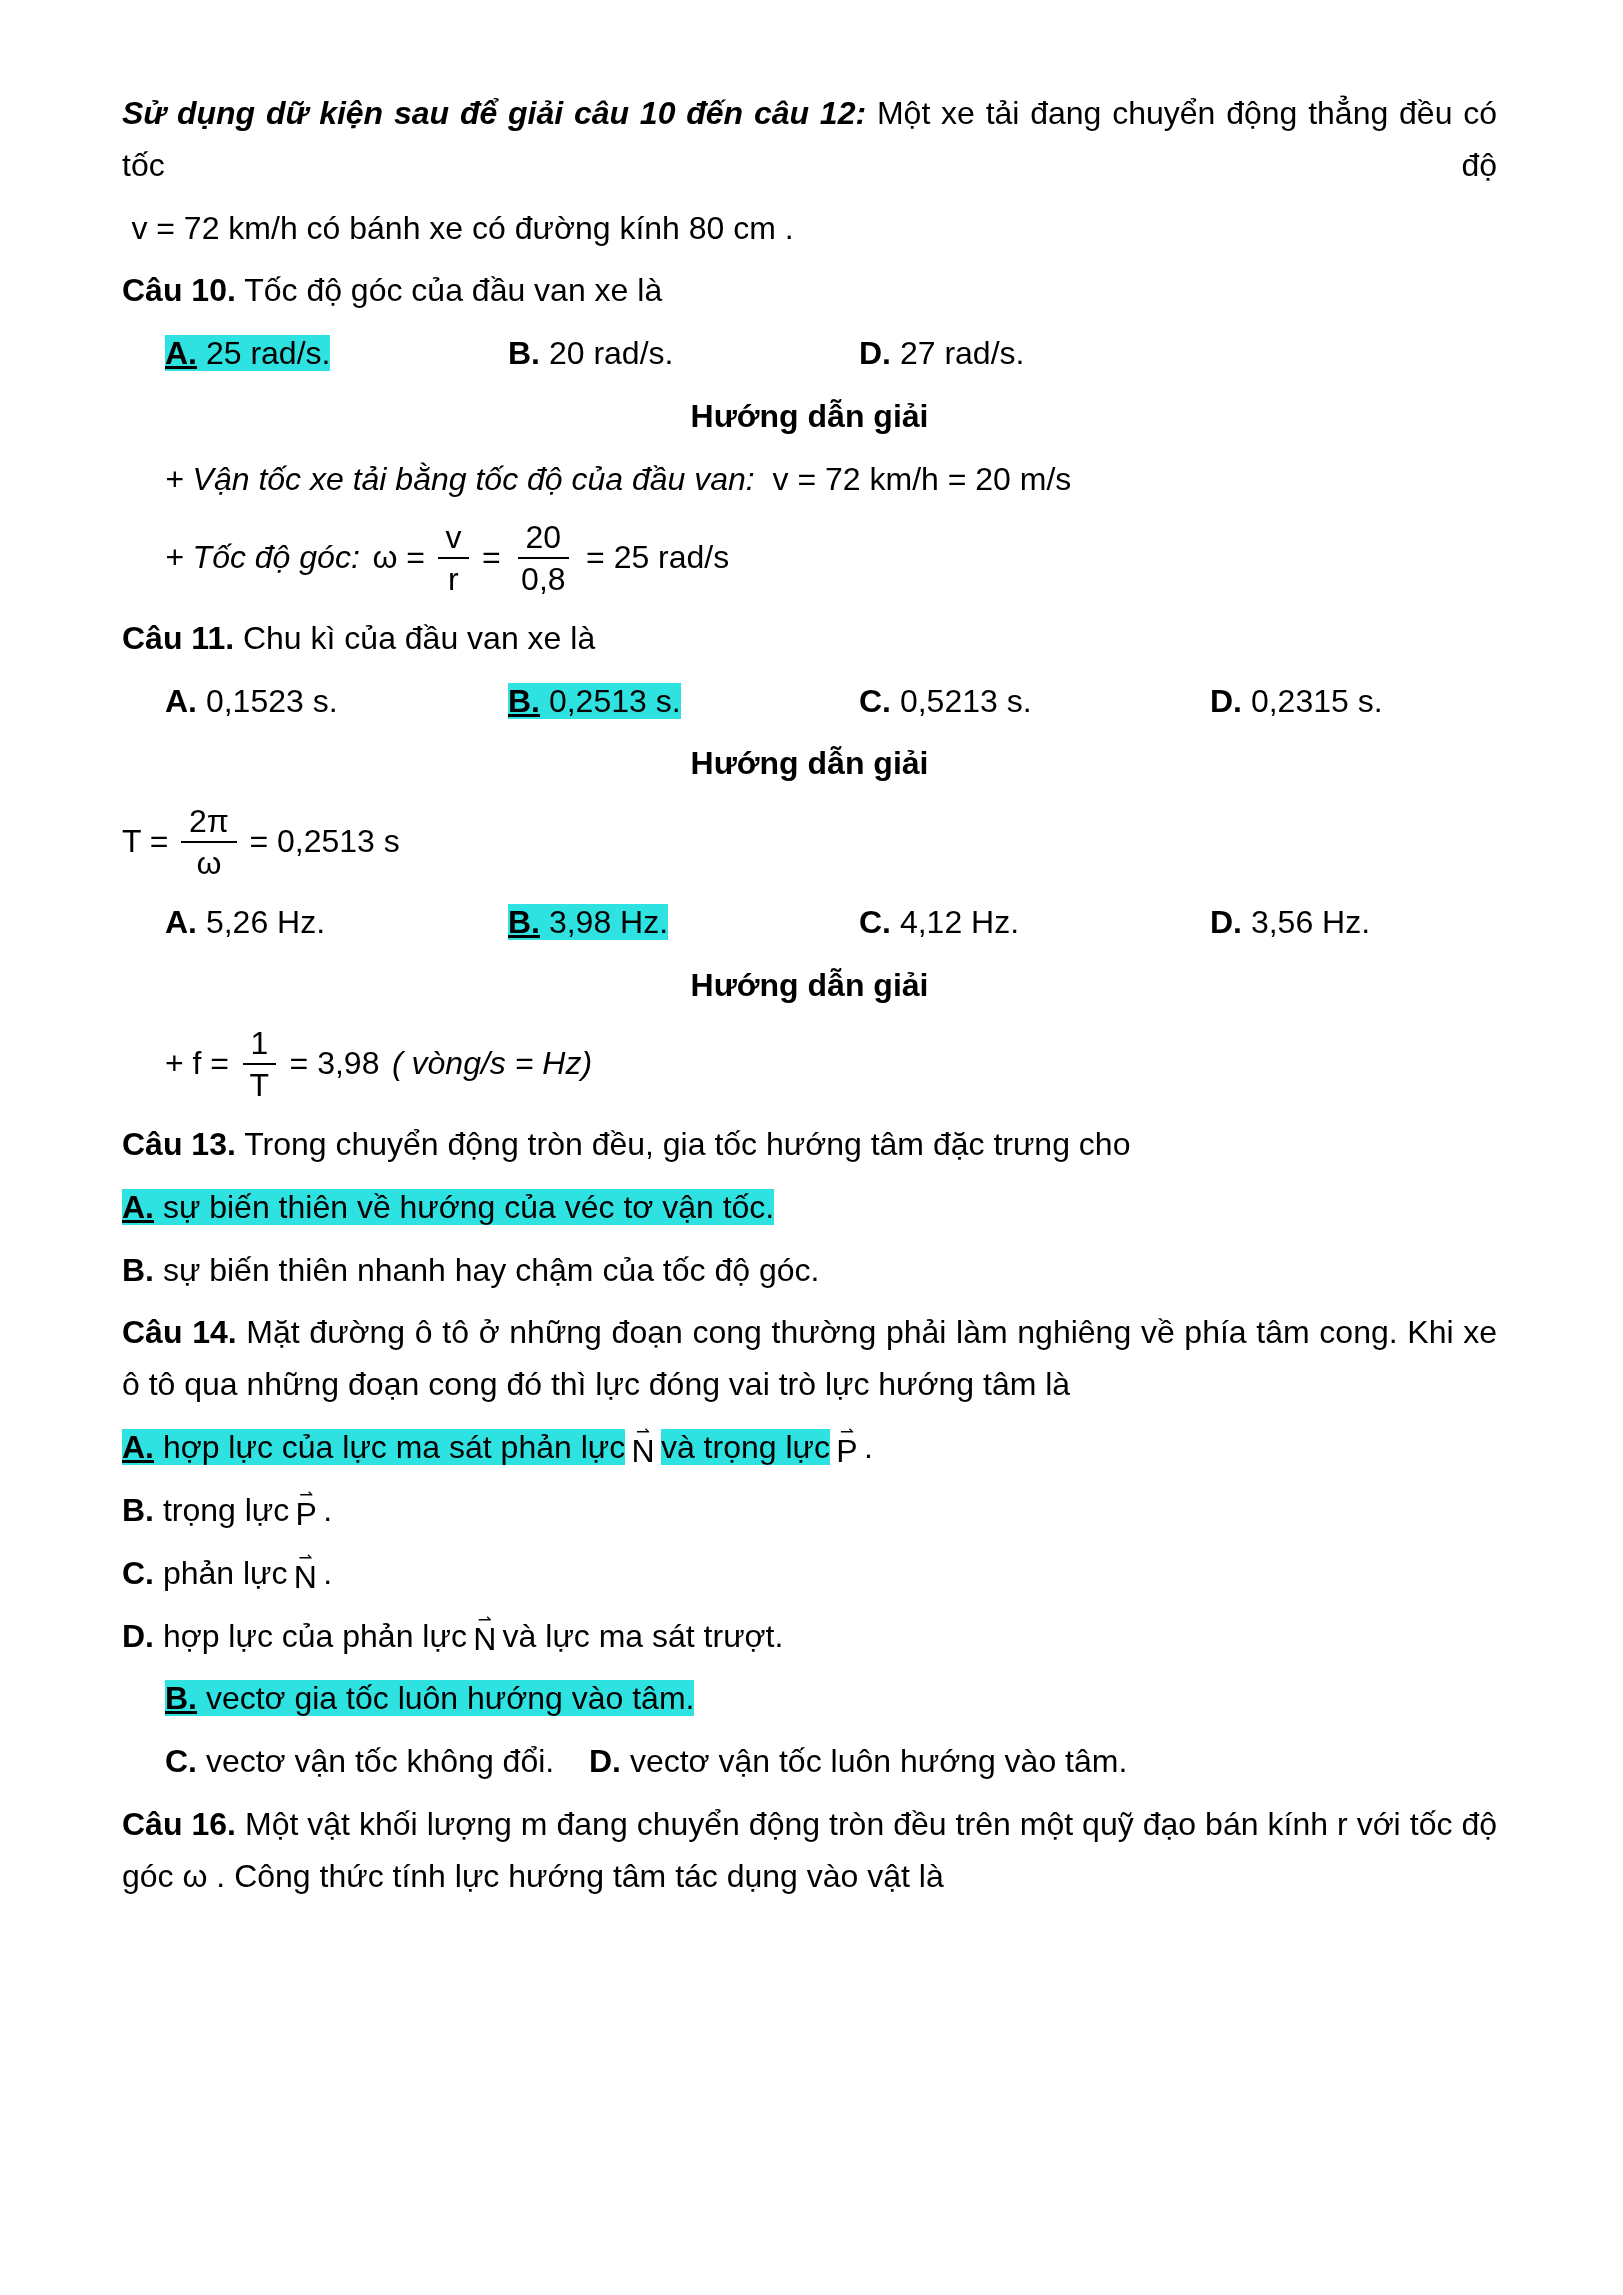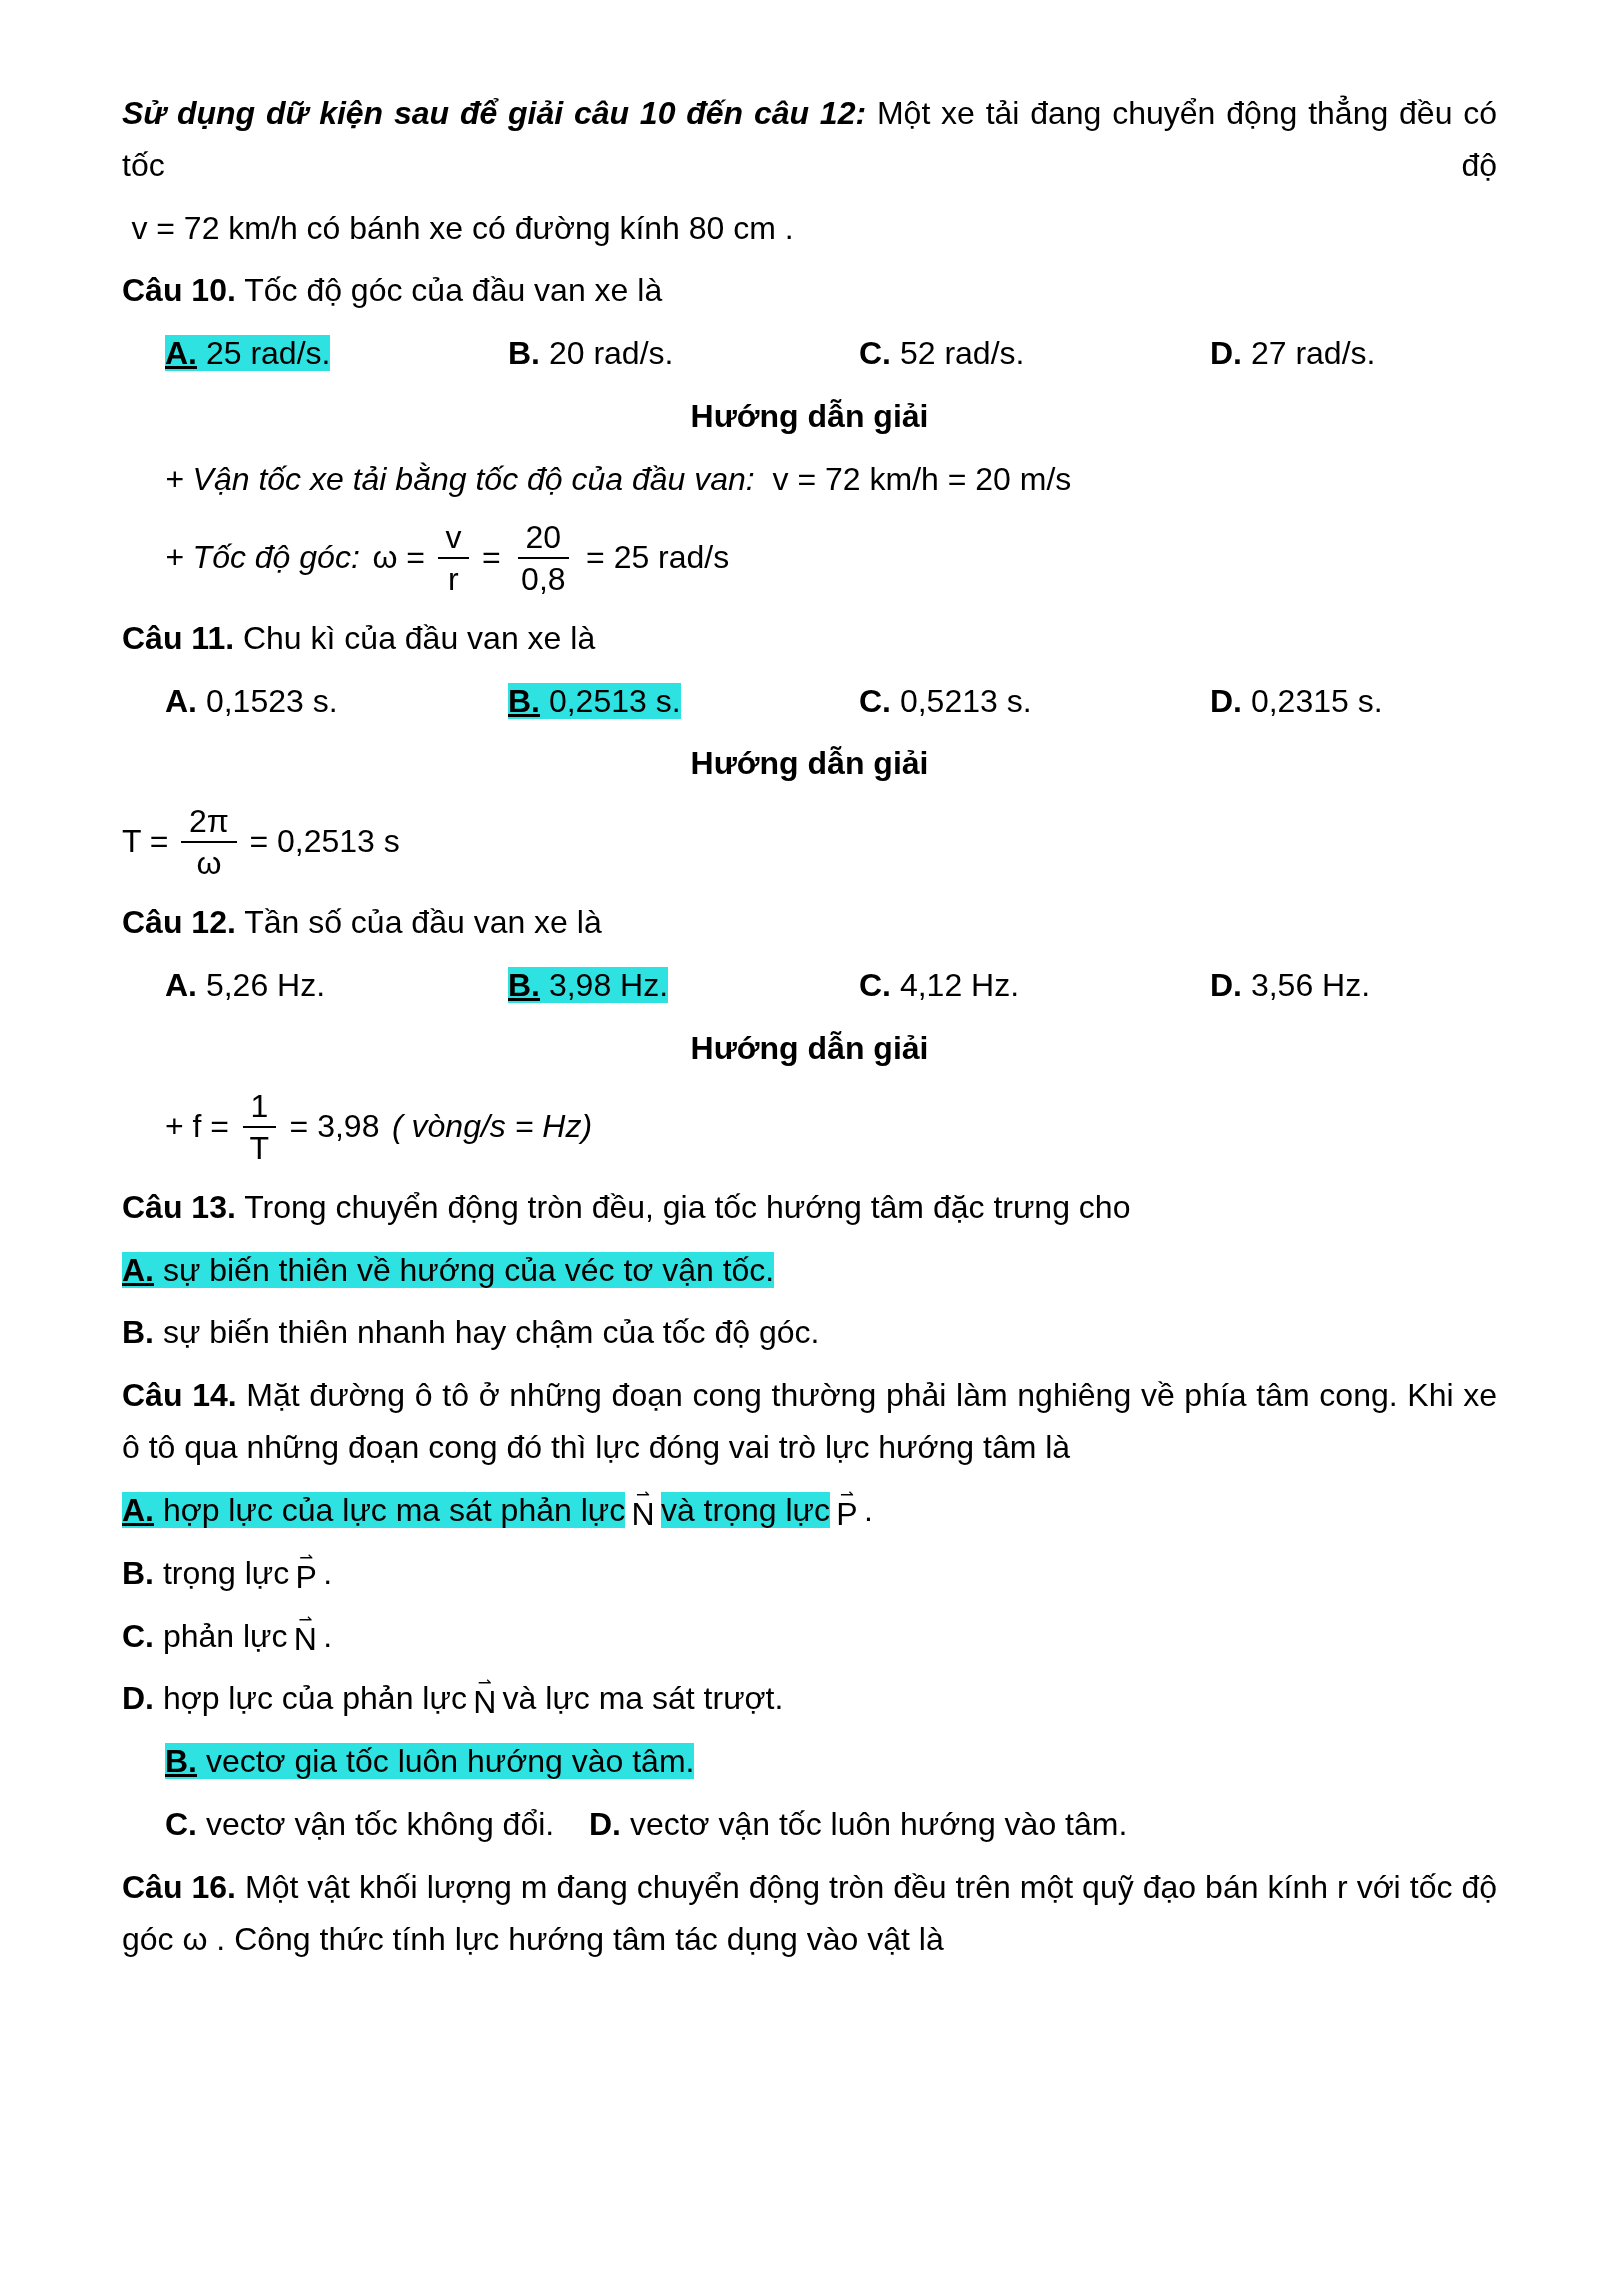--- a/index.html
+++ b/index.html
@@ -84,23 +84,20 @@
     <span>Tốc độ góc của đầu van xe là</span>
   </div>
   <div class="opts4">
     <div class="opt">
       <span class="hl"><b class="ul">A.</b>&nbsp;<span>25 rad/s.</span></span>
     </div>
     <div class="opt">
       <b>B.</b>&nbsp;<span>20 rad/s.</span>
     </div>
     <div class="opt">
-      <b>C.</b>&nbsp;<span>52 rad/s.</span>
-    </div>
-    <div class="opt">
       <b>D.</b>&nbsp;<span>27 rad/s.</span>
     </div>
   </div>
   <div class="block center b">Hướng dẫn giải</div>
   <div class="block indent">
     <span class="i">+ Vận tốc xe tải bằng tốc độ của đầu van:</span>&nbsp;
     <span>v = 72 km/h = 20 m/s</span>
   </div>
   <div class="frow indent">
     <span class="i">+ Tốc độ góc:</span>
@@ -138,24 +135,20 @@
   <div class="block center b">Hướng dẫn giải</div>
   <div class="frow">
     <span>T =</span>
     <span class="frac">
       <span class="fn">2π</span>
       <span class="fd">ω</span>
     </span>
     <span>= 0,2513 s</span>
   </div>
 
-  <div class="block">
-    <b>Câu 12.</b>
-    <span>Tần số của đầu van xe là</span>
-  </div>
   <div class="opts4">
     <div class="opt">
       <b>A.</b>&nbsp;<span>5,26 Hz.</span>
     </div>
     <div class="opt">
       <span class="hl"><b class="ul">B.</b>&nbsp;<span>3,98 Hz.</span></span>
     </div>
     <div class="opt">
       <b>C.</b>&nbsp;<span>4,12 Hz.</span>
     </div>

